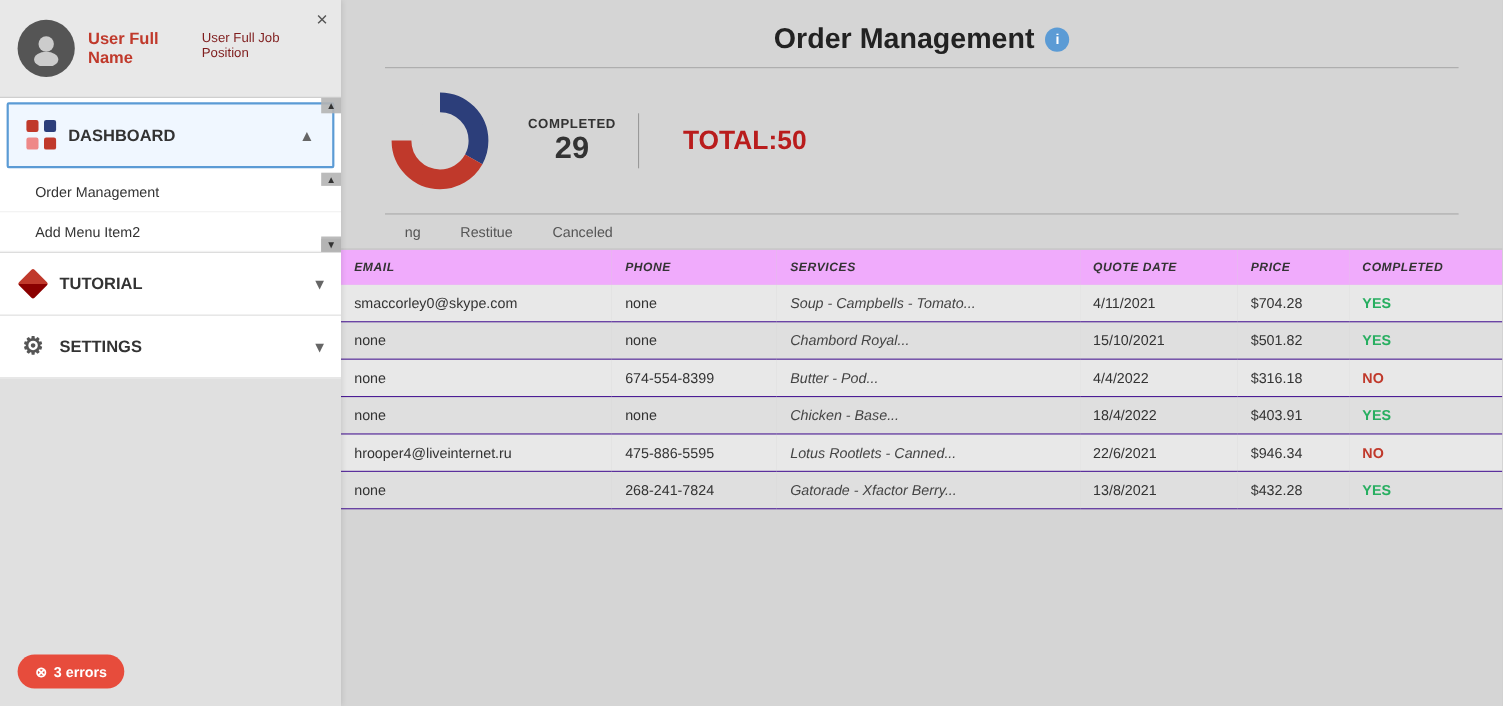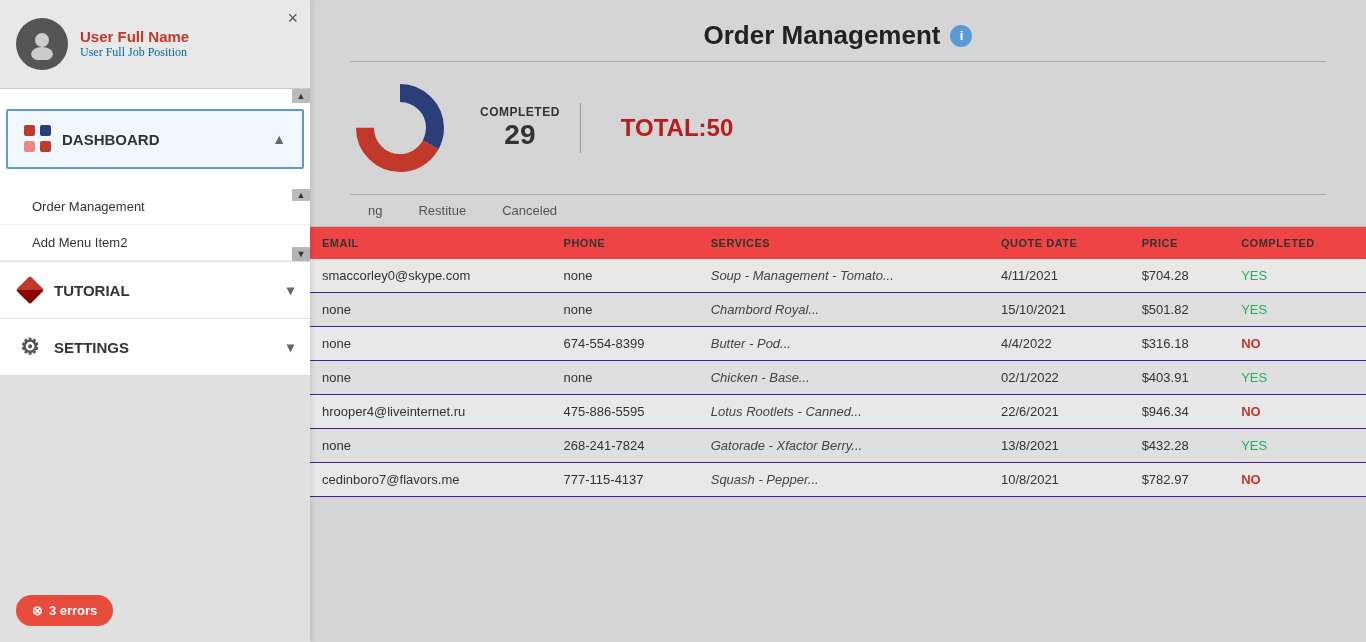--- a/index.html
+++ b/index.html
@@ -32,23 +32,23 @@
       border-radius: 50%;
       background: #555;
       display: flex;
       align-items: center;
       justify-content: center;
       margin-right: 12px;
       flex-shrink: 0;
     }
     .avatar-circle svg { width: 32px; height: 32px; }
 
-    .user-info { display: flex; flex-direction: column; }
+    .user-info { display: flex; flex-direction: row; }
     .user-name { font-weight: bold; font-size: 15px; color: #c0392b; }
-    .user-job { font-size: 12px; color: #0369a1; font-family: Liberation Serif, serif; }
+    .user-job { font-size: 12px; color: #7f1d1d; }
 
     .close-btn {
       position: absolute;
       top: 8px;
       right: 12px;
       font-size: 18px;
       cursor: pointer;
       color: #555;
       background: none;
       border: none;
@@ -63,21 +63,21 @@
       padding: 14px 16px;
       cursor: pointer;
       font-size: 15px;
       font-weight: bold;
       color: #333;
     }
 
     .nav-item-main.active {
       border: 2px solid #5b9bd5;
       background: #f0f7ff;
-      margin: 20px 6px;
+      margin: 4px 6px;
       border-radius: 2px;
     }
 
     .nav-icon-dashboard {
       display: grid;
       grid-template-columns: 1fr 1fr;
       gap: 3px;
       width: 28px;
       height: 28px;
       margin-right: 10px;
@@ -269,21 +269,22 @@
       overflow-y: auto;
       background: #d5d5d5;
     }
 
     table {
       width: 100%;
       border-collapse: collapse;
       font-size: 13px;
     }
     thead tr {
-      background: #ef4444;
+      background: #f0abfc;
+      font-style: italic;
     }
     thead th {
       text-align: left;
       padding: 10px 12px;
       font-weight: bold;
       font-size: 11px;
       color: #333;
       letter-spacing: 0.5px;
       text-transform: uppercase;
     }
@@ -292,21 +293,21 @@
       border-bottom: 1px solid #4c1d95;
     }
     tbody tr:nth-child(even) { background: #dfdfdf; }
     tbody td {
       padding: 9px 12px;
       color: #333;
     }
     .service-cell { font-style: italic; color: #444; }
     .completed-yes {
       color: #27ae60;
-      font-weight: normal;
+      font-weight: bold;
     }
     .completed-no {
       color: #c0392b;
       font-weight: bold;
     }
 
     
     .table-wrapper::-webkit-scrollbar { width: 8px; }
     .table-wrapper::-webkit-scrollbar-track { background: #ccc; }
     .table-wrapper::-webkit-scrollbar-thumb { background: #999; border-radius: 4px; }
@@ -468,21 +469,21 @@
           <th>SERVICES</th>
           <th>QUOTE DATE</th>
           <th>PRICE</th>
           <th>COMPLETED</th>
         </tr>
       </thead>
       <tbody id="table-body">
       <tr>
     <td>smaccorley0@skype.com</td>
     <td>none</td>
-    <td class="service-cell">Soup - Management - Tomato...</td>
+    <td class="service-cell">Soup - Campbells - Tomato...</td>
     <td>4/11/2021</td>
     <td>$704.28</td>
     <td class="completed-yes">YES</td>
   </tr>
           <tr>
     <td>none</td>
     <td>none</td>
     <td class="service-cell">Chambord Royal...</td>
     <td>15/10/2021</td>
     <td>$501.82</td>
@@ -493,45 +494,37 @@
     <td>674-554-8399</td>
     <td class="service-cell">Butter - Pod...</td>
     <td>4/4/2022</td>
     <td>$316.18</td>
     <td class="completed-no">NO</td>
   </tr>
           <tr>
     <td>none</td>
     <td>none</td>
     <td class="service-cell">Chicken - Base...</td>
-    <td>02/1/2022</td>
+    <td>18/4/2022</td>
     <td>$403.91</td>
     <td class="completed-yes">YES</td>
   </tr>
           <tr>
     <td>hrooper4@liveinternet.ru</td>
     <td>475-886-5595</td>
     <td class="service-cell">Lotus Rootlets - Canned...</td>
     <td>22/6/2021</td>
     <td>$946.34</td>
     <td class="completed-no">NO</td>
   </tr>
           <tr>
     <td>none</td>
     <td>268-241-7824</td>
     <td class="service-cell">Gatorade - Xfactor Berry...</td>
     <td>13/8/2021</td>
     <td>$432.28</td>
     <td class="completed-yes">YES</td>
   </tr>
-          <tr>
-    <td>cedinboro7@flavors.me</td>
-    <td>777-115-4137</td>
-    <td class="service-cell">Squash - Pepper...</td>
-    <td>10/8/2021</td>
-    <td>$782.97</td>
-    <td class="completed-no">NO</td>
-  </tr>
         </tbody>
     </table>
   </div>
 
 </div>
 
 </body></html>

